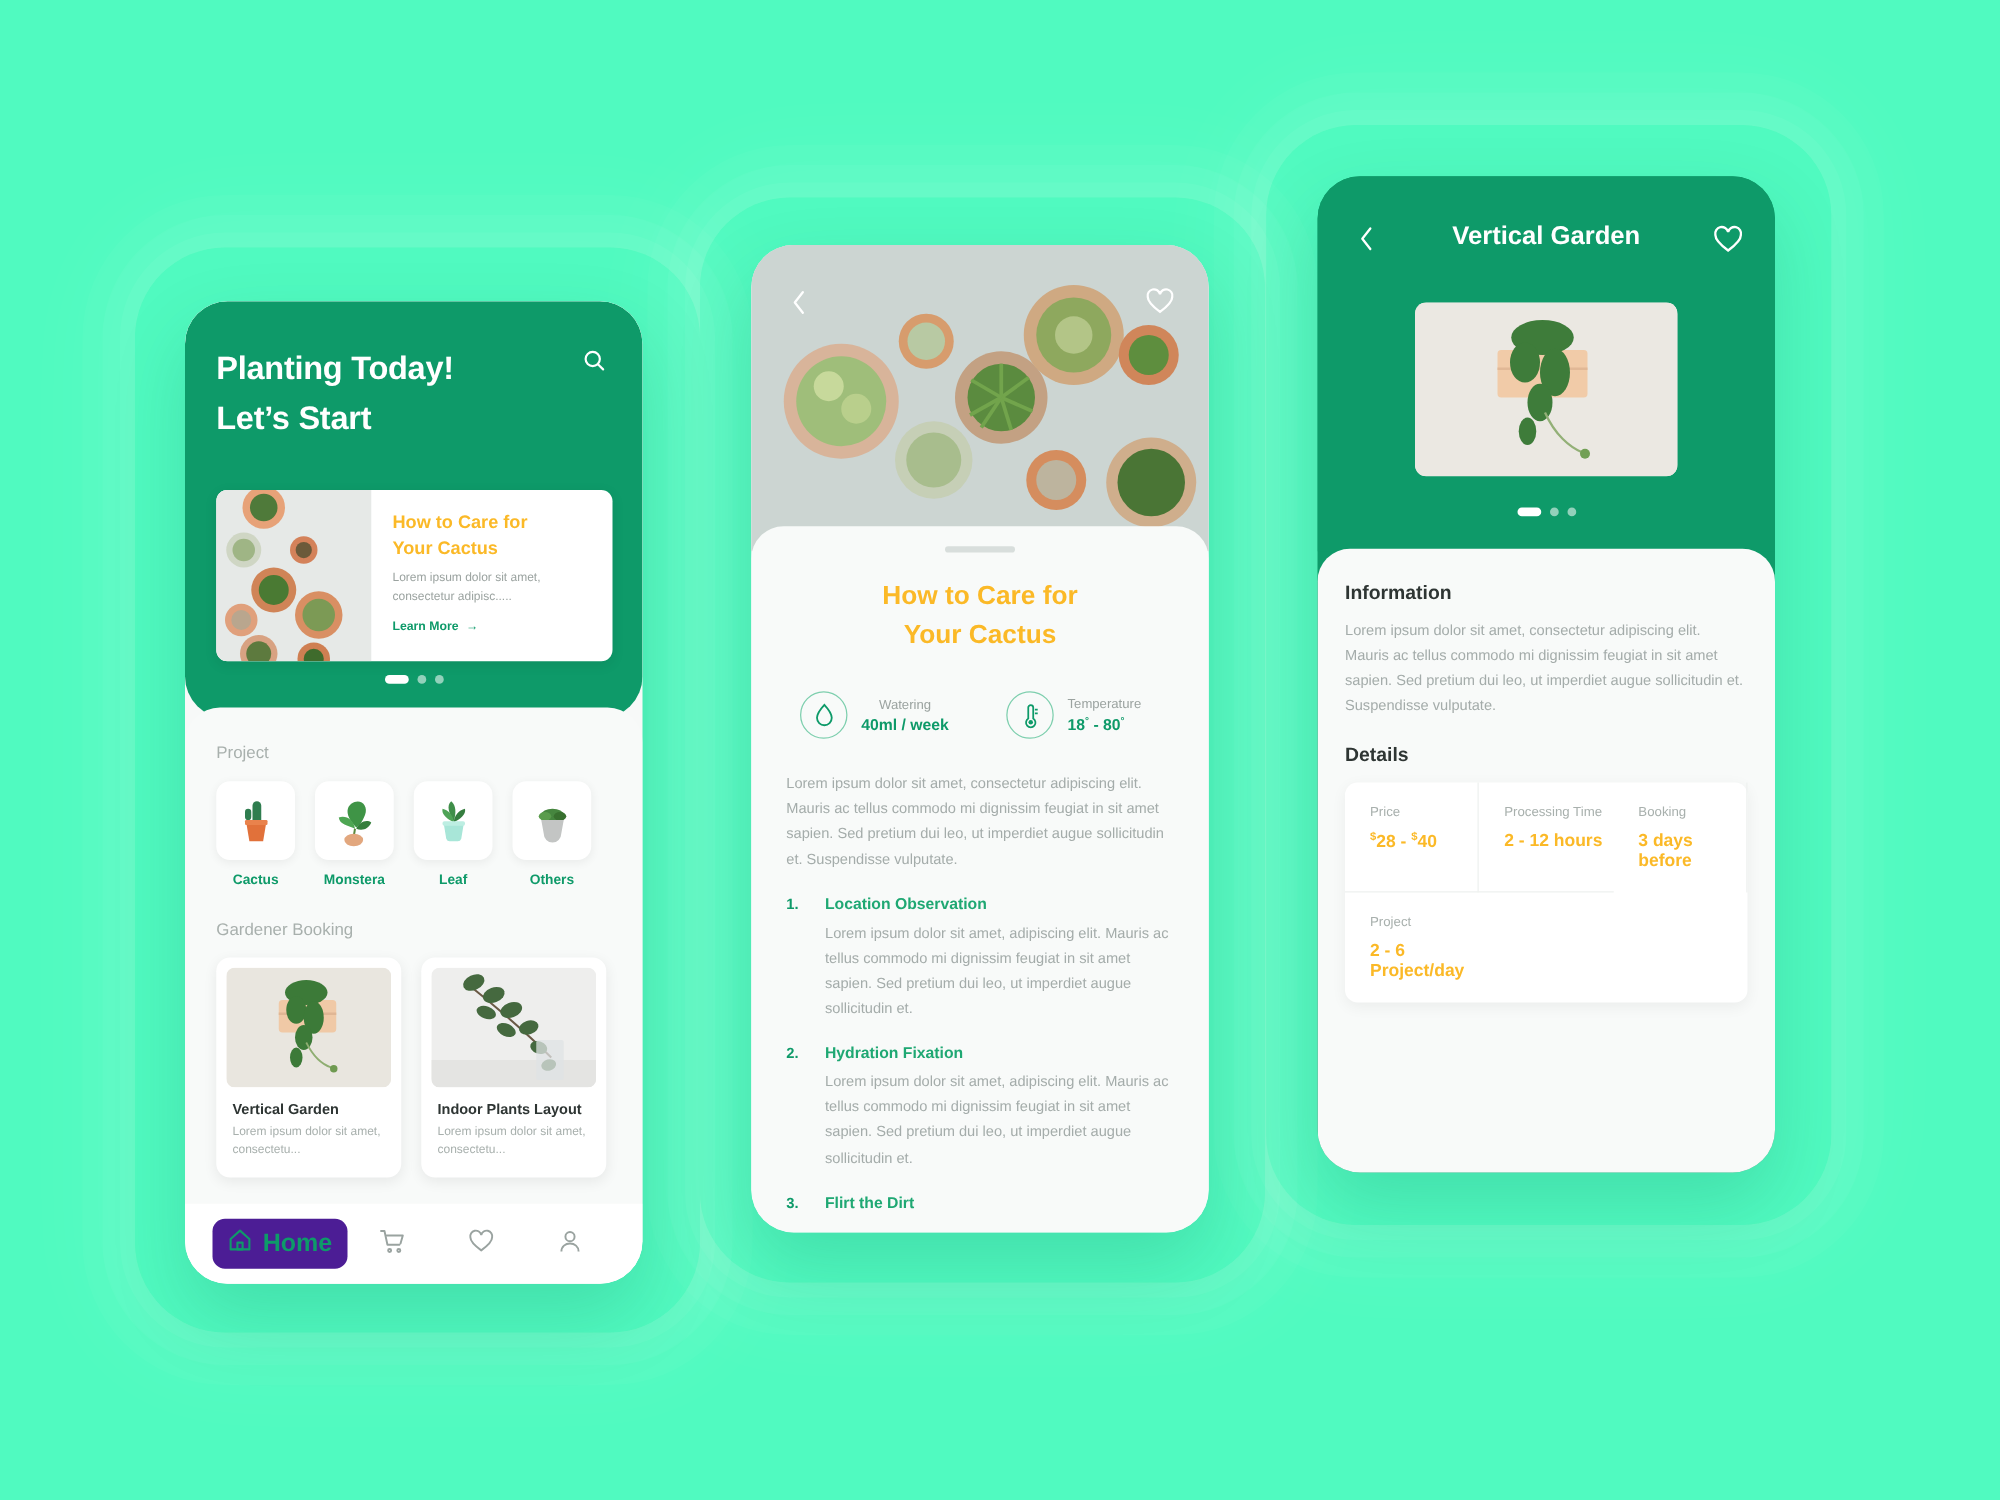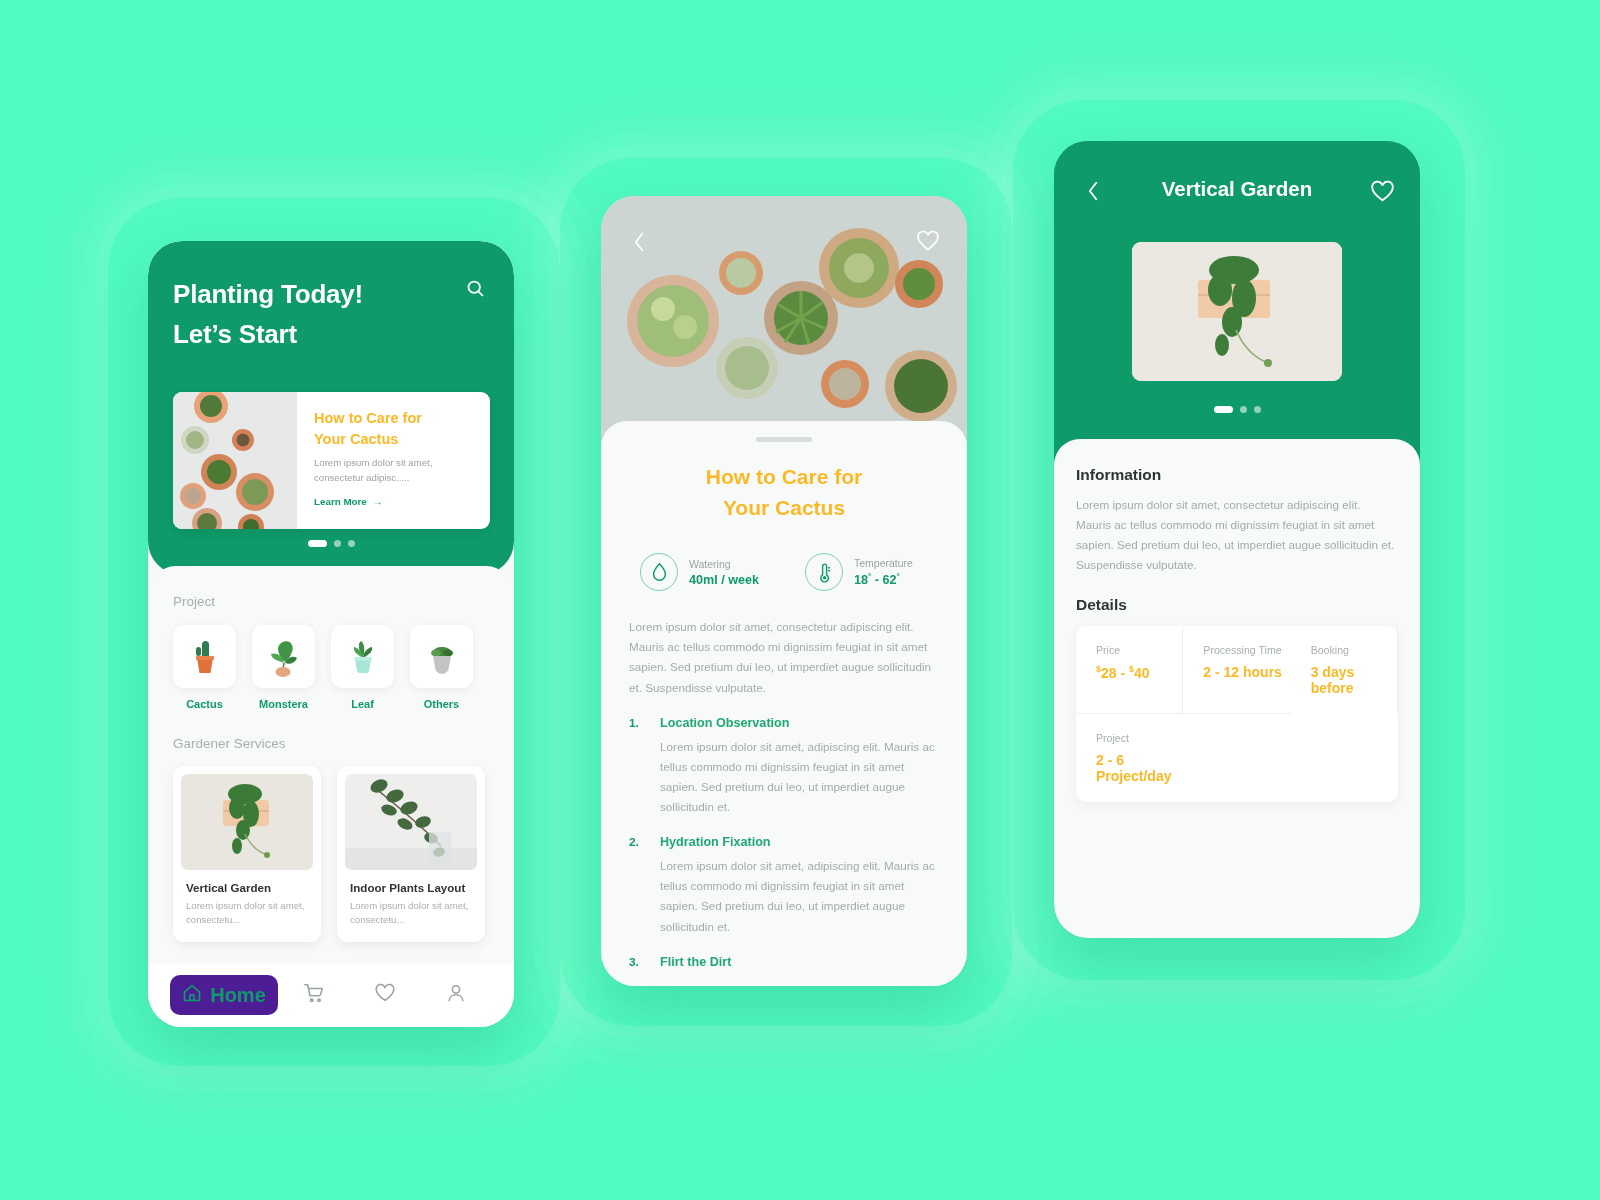--- a/index.html
+++ b/index.html
@@ -116,21 +116,21 @@
     overflow: hidden;
   }
   .grabber { width: 56px; height: 5px; border-radius: 3px; background: #d8dedc;
              margin: 16px auto 0; }
   .p2-title { text-align: center; color: #fbb927; font-size: 21px; font-weight: bold;
               line-height: 1.48; margin-top: 19px; }
   .stats { display: flex; gap: 46px; margin-top: 30px; padding-left: 11px; }
   .stat { display: flex; align-items: center; gap: 11px; }
   .stat-ring { width: 38px; height: 38px; border-radius: 50%; border: 1.6px solid #7ecfae;
                display: flex; align-items: center; justify-content: center; }
-  .stat-k { color: #9ba3a0; font-size: 10.5px; }
+  .stat-k { color: #9ba3a0; font-size: 10.5px; text-align: center; }
   .stat-v { color: #0e9a69; font-size: 12.6px; font-weight: bold; margin-top: 3px; }
   .deg { font-size: 8px; vertical-align: super; }
   .body-p { color: #a4acaa; font-size: 11.7px; line-height: 1.72; margin-top: 26px; }
   .li { display: flex; gap: 10px; margin-top: 18px; }
   .li-num { color: #0e9a69; font-size: 11.8px; font-weight: bold; width: 20px; flex: 0 0 20px; }
   .li-h { color: #1fa873; font-size: 12.6px; font-weight: bold; }
   .li-p { color: #a4acaa; font-size: 11.7px; line-height: 1.72; margin-top: 7px; }
   .li-body { flex: 1; padding-left: 1px; }
 
   
@@ -290,21 +290,21 @@
               <ellipse cx="17" cy="15" rx="9" ry="5" fill="#46863f"></ellipse>
               <ellipse cx="11" cy="16" rx="5" ry="3.5" fill="#5a9c4c"></ellipse>
               <ellipse cx="23" cy="16" rx="5" ry="3.5" fill="#38702f"></ellipse>
               <path d="M8 19 h18 l-2 11 a6 6 0 0 1 -14 0 Z" fill="#c3c5c4"></path>
             </svg>
           </div>
           <div class="cat-name">Others</div>
         </div>
       </div>
 
-      <div class="sec-label" style="margin-top:26px;">Gardener Services</div>
+      <div class="sec-label" style="margin-top:26px;">Gardener Booking</div>
 
       <div class="svc-row">
         <div class="svc">
           <div class="svc-img">
             <svg class="ph" viewBox="0 0 132 96" preserveAspectRatio="xMidYMid slice">
               <rect width="132" height="96" fill="#e9e6df"></rect>
               <rect x="42" y="26" width="46" height="26" rx="3" fill="#f0c9a6"></rect>
               <rect x="42" y="36" width="46" height="2" fill="#e0b694"></rect>
               <g fill="#3c7a38">
                 <ellipse cx="64" cy="20" rx="17" ry="10"></ellipse>
@@ -461,21 +461,21 @@
             <circle cx="9.1" cy="16.6" r="1.9" fill="#0e9a69" stroke="none"></circle>
             <line x1="12.6" y1="6" x2="15" y2="6"></line>
               <line x1="12.6" y1="9" x2="15" y2="9"></line>
           </svg>
         </div>
         <div>
           <div class="stat-k">Temperature</div>
           <div class="stat-v">
             <span>18</span><span class="deg">°</span>
             <span>-</span>
-            <span>62</span><span class="deg">°</span>
+            <span>80</span><span class="deg">°</span>
           </div>
         </div>
       </div>
     </div>
 
     <div class="body-p">Lorem ipsum dolor sit amet, consectetur adipiscing elit. Mauris ac tellus commodo mi dignissim feugiat in sit amet sapien. Sed pretium dui leo, ut imperdiet augue sollicitudin et. Suspendisse vulputate.</div>
 
     <div class="li">
       <div class="li-num">1.</div>
       <div class="li-body">

